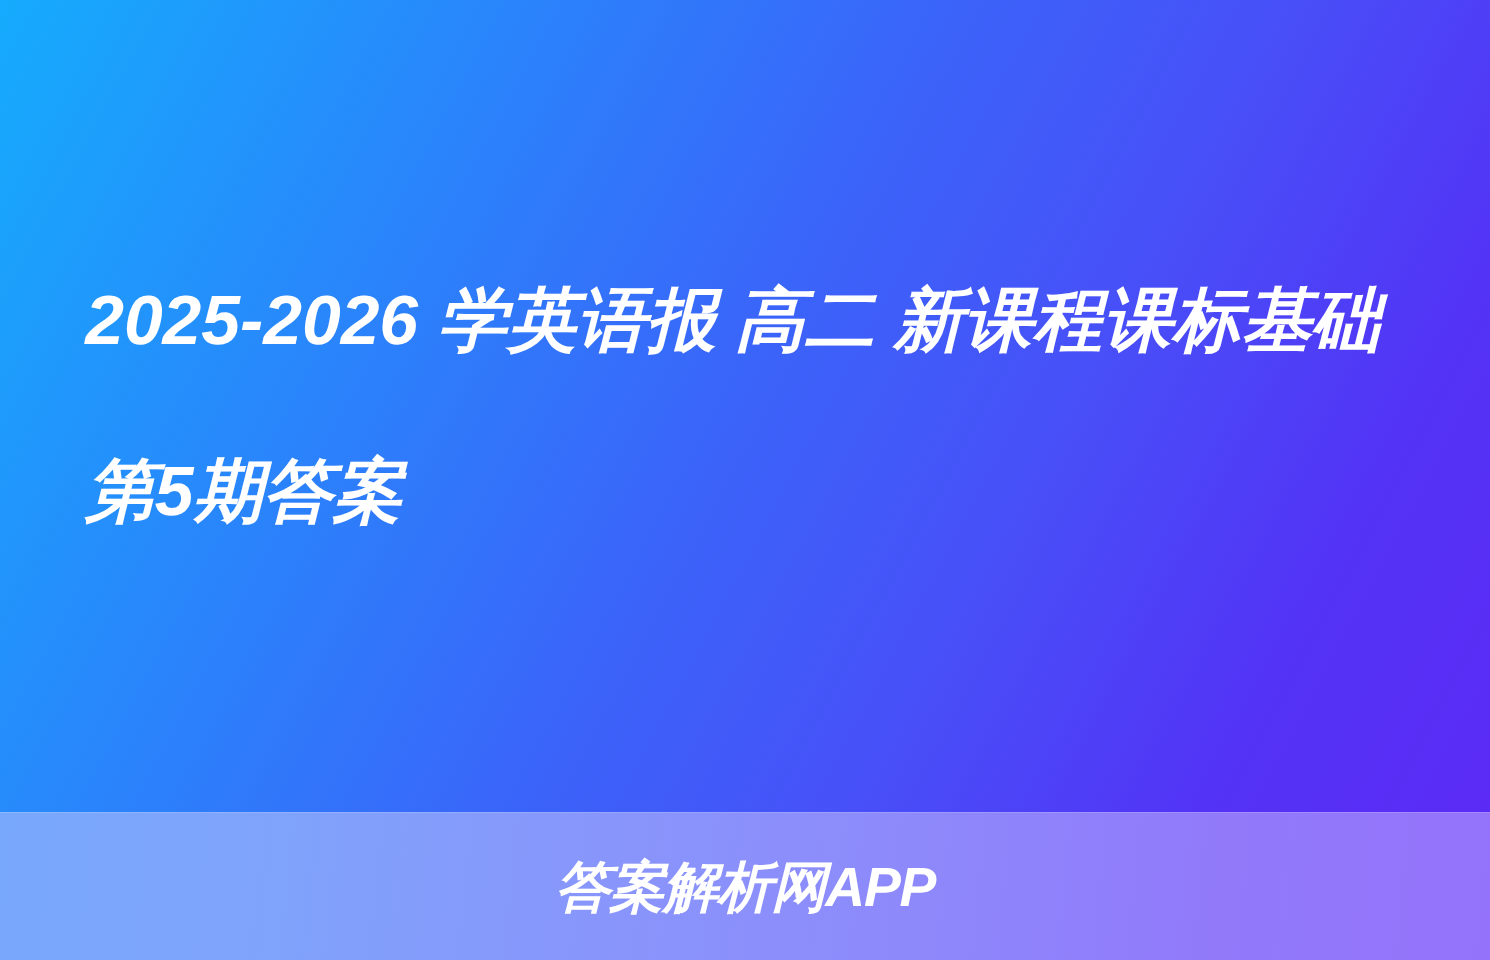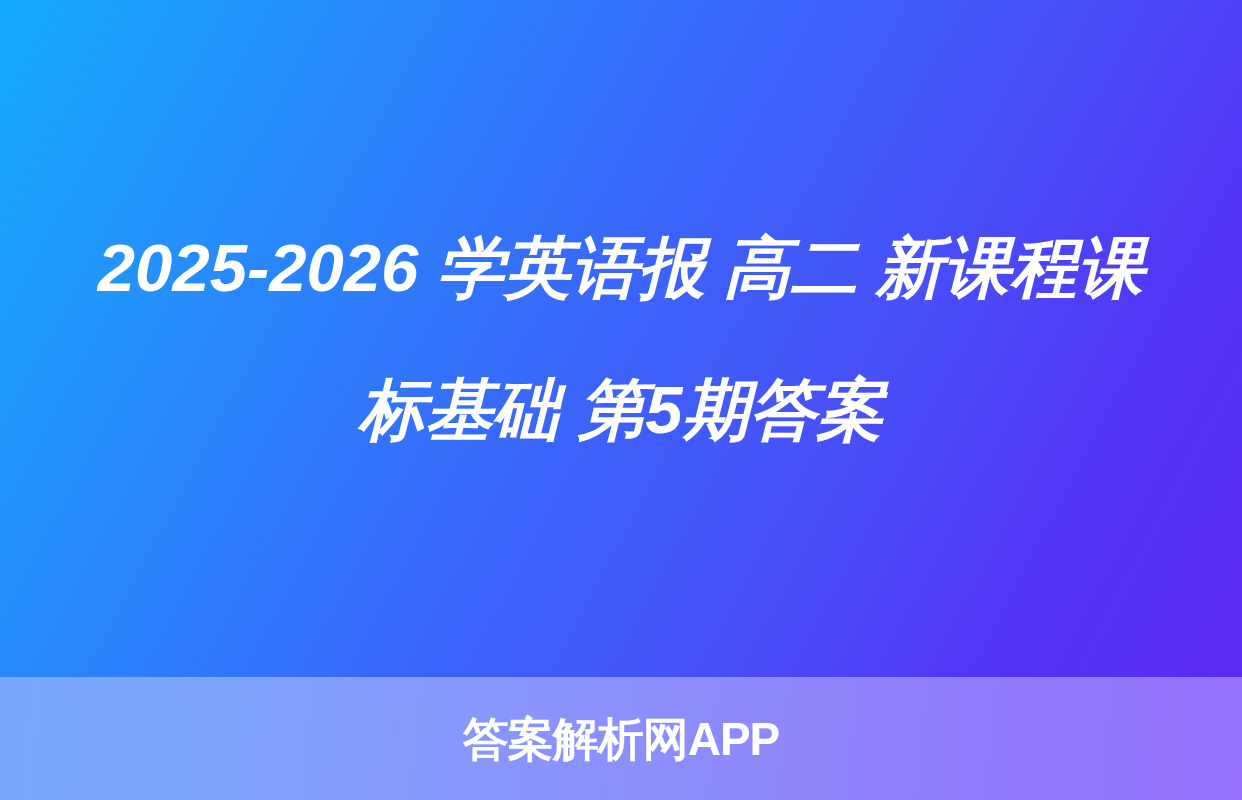--- a/index.html
+++ b/index.html
@@ -44,24 +44,23 @@
     height: 677px;
     display: flex;
     align-items: center;
     justify-content: center;
   }
 
   .hero-title {
     width: 1100px;
     margin: 0;
     padding: 0;
-    text-align: center;
     color: #ffffff;
     font-family: "Liberation Sans", "DejaVu Sans", sans-serif;
-    font-size: 67px;
+    font-size: 58px;
     line-height: 142px;
     font-weight: 700;
     font-style: italic;
     letter-spacing: 0px;
     word-break: break-word;
     white-space: pre-wrap;
     text-rendering: optimizeLegibility;
   }
 
   
@@ -83,20 +82,21 @@
     justify-content: center;
   }
 
   .footer-brand {
     margin: 0;
     padding: 0;
     color: #ffffff;
     font-family: "Liberation Sans", "DejaVu Sans", sans-serif;
     font-size: 46px;
     font-weight: 700;
+    font-style: italic;
     line-height: 1;
     letter-spacing: -1px;
     white-space: nowrap;
   }
 </style>
 </head>
 <body>
 
 <div class="poster">
 

